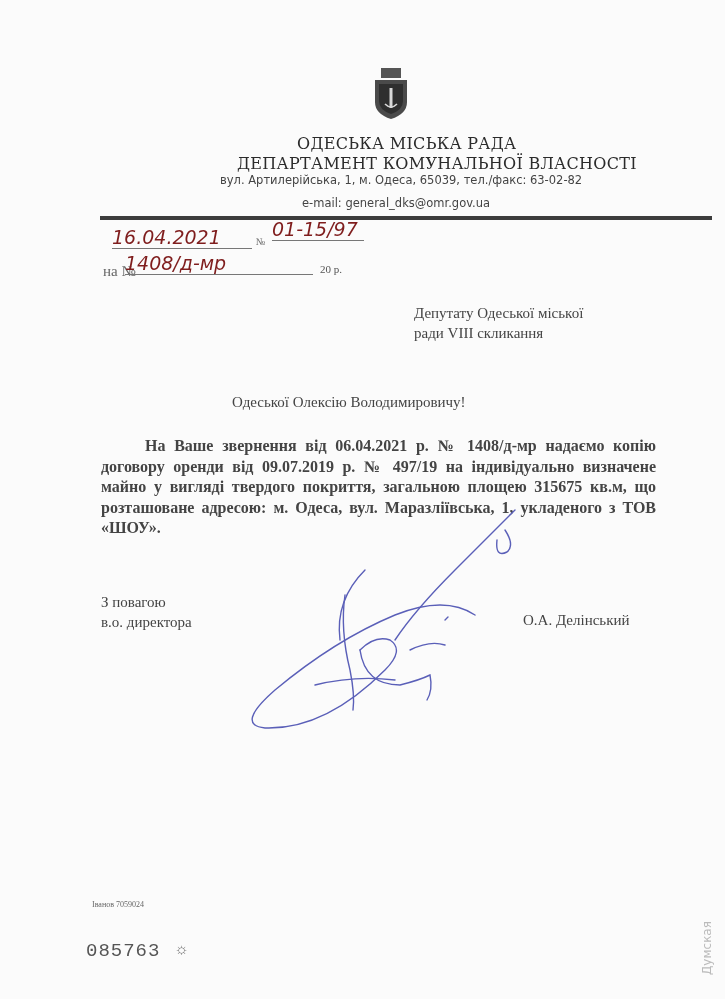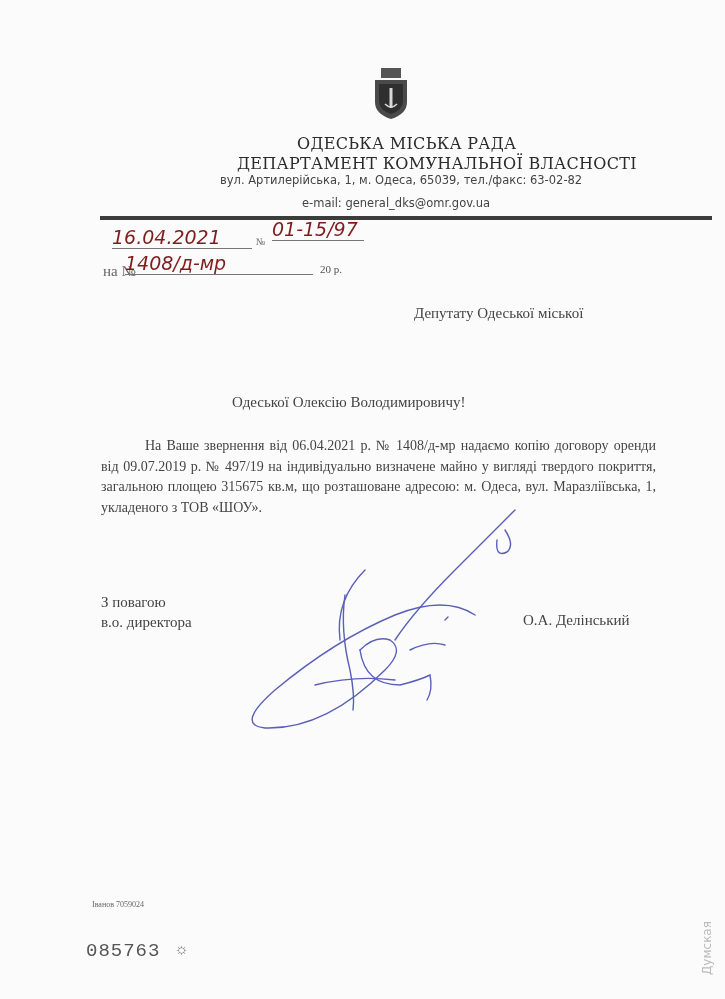--- a/index.html
+++ b/index.html
@@ -14,21 +14,21 @@
   .rule { left:100px; top:216px; width:612px; height:4px; background:#3c3c3c; }
   .hand { font-family:"DejaVu Sans", sans-serif; font-style:italic; color:#7f1d1d; font-size:19px; }
   .ref-date { left:112px; top:226px; width:140px; border-bottom:1px solid #777; }
   .ref-no-lbl { left:256px; top:236px; font-size:10px; color:#666; }
   .ref-no { left:272px; top:218px; width:92px; border-bottom:1px solid #777; }
   .ref2-lbl { left:103px; top:263px; font-size:15px; color:#666; }
   .ref2 { left:125px; top:252px; width:188px; border-bottom:1px solid #777; }
   .ref2-yr { left:320px; top:263px; font-size:11px; color:#555; }
   .recip { left:414px; top:303px; font-size:15px; line-height:20px; color:#444; }
   .greet { left:232px; top:394px; font-size:15px; color:#444; }
-  .body { left:101px; top:436px; width:555px; font-size:14px; line-height:20.5px; color:#444; text-align:justify; }
+  .body { left:101px; top:436px; width:555px; font-size:16px; line-height:20.5px; color:#444; text-align:justify;font-weight:bold; }
   .body p { margin:0; text-indent:44px; }
   .sign-l { left:101px; top:592px; font-size:15px; line-height:20px; color:#444; }
   .sign-r { left:523px; top:612px; font-size:15px; color:#444; }
   .sig { left:215px; top:500px; width:320px; height:240px; }
   .small { left:92px; top:900px; font-size:8px; color:#666; }
   .serial { left:86px; top:940px; font-family:"Liberation Mono", monospace; font-size:19px; letter-spacing:1px; color:#555; }
   .sun { left:174px; top:940px; font-size:16px; color:#777; }
   .wm { left:700px; top:895px; transform-origin:left top; transform:rotate(-90deg) translate(-80px, 0); font-family:"DejaVu Sans", sans-serif; font-size:12px; color:#bbb; }
 </style>
 </head>
@@ -53,20 +53,21 @@
 
 <div class="abs hand ref-date">16.04.2021</div>
 <div class="abs ref-no-lbl">№</div>
 <div class="abs hand ref-no">01-15/97</div>
 <div class="abs ref2-lbl">на №</div>
 <div class="abs hand ref2">1408/д-мр</div>
 <div class="abs ref2-yr">20    р.</div>
 
 <div class="abs recip">
   <div>Депутату Одеської міської</div>
+  <div>ради VIII скликання</div>
 </div>
 
 <div class="abs greet">Одеської Олексію Володимировичу!</div>
 
 <div class="abs body">
   <p>На Ваше звернення від 06.04.2021 р. № 1408/д-мр надаємо копію договору оренди від 09.07.2019 р. № 497/19 на індивідуально визначене майно у вигляді твердого покриття, загальною площею 315675 кв.м, що розташоване адресою: м. Одеса, вул. Маразліївська, 1, укладеного з ТОВ «ШОУ».</p>
 </div>
 
 <div class="abs sign-l">
   <div>З повагою</div>

